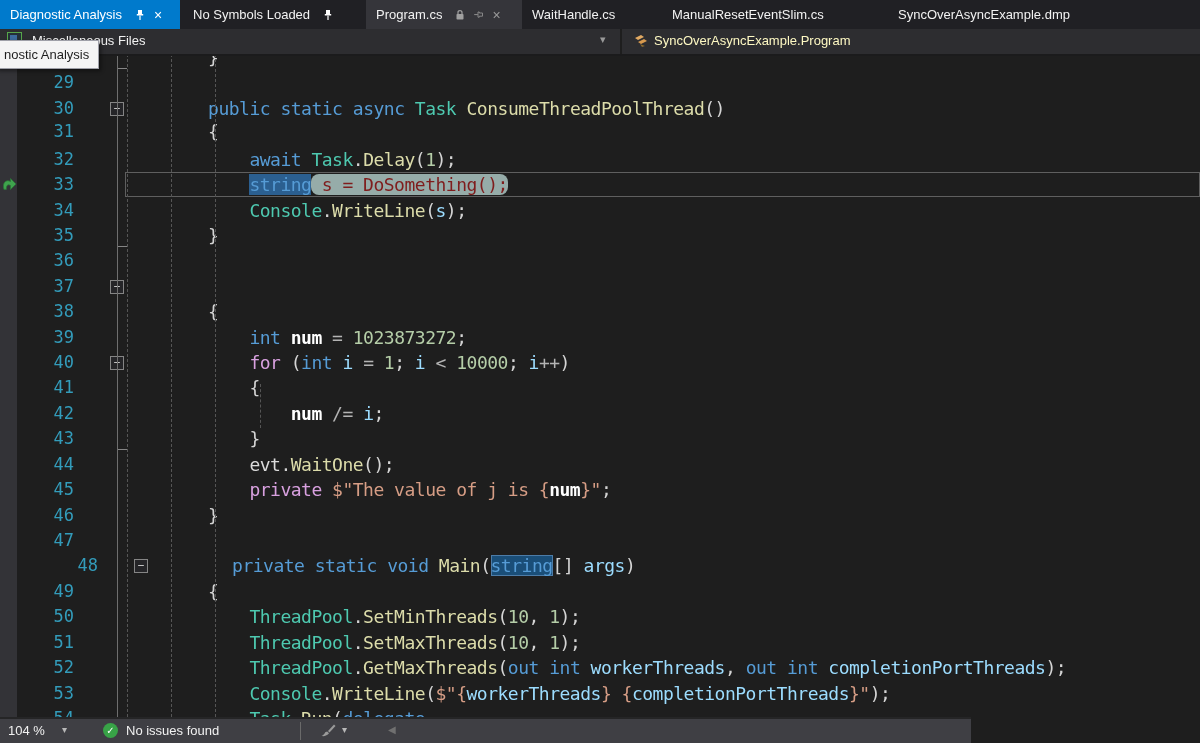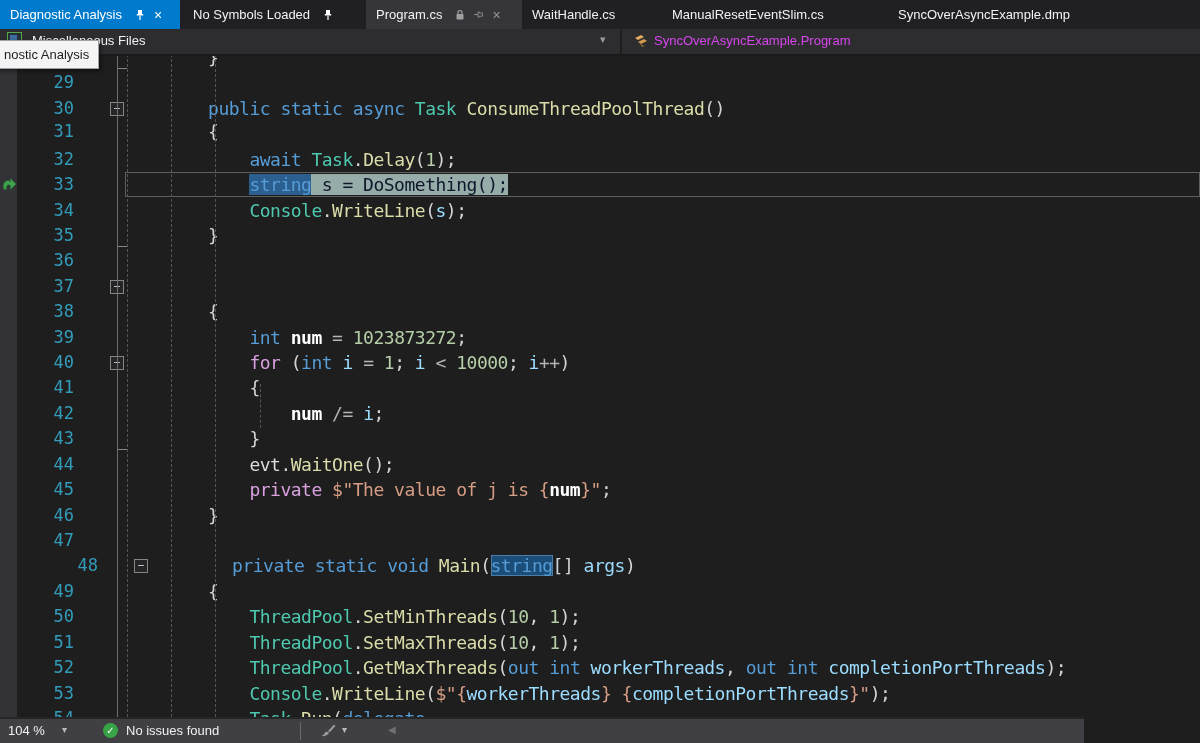--- a/index.html
+++ b/index.html
@@ -24,21 +24,21 @@
 
   
   #navbar{position:absolute;left:0;top:29px;width:1200px;height:25px;background:#2D2D30;z-index:6;
           border-bottom:2px solid #1B1B1C;box-sizing:content-box;}
   #proj-combo{position:absolute;left:0;top:0;width:620px;height:25px;display:flex;align-items:center;color:#F1F1F1;font-size:13px;}
   #proj-icon{position:absolute;left:7px;top:3px;width:13px;height:13px;border:1px solid #57A64A;background:#253036;}
   #proj-icon:after{content:"";position:absolute;left:2px;top:2px;width:7px;height:7px;background:#3D6C9E;}
   #proj-label{position:absolute;left:32px;top:4px;}
   #proj-arrow{position:absolute;left:600px;top:4px;color:#9a9a9a;font-size:11px;}
   #nav-divider{position:absolute;left:620px;top:0;width:2px;height:25px;background:#1E1E1E;}
-  #member-combo{position:absolute;left:622px;top:0;width:578px;height:25px;color:#d946ef;font-size:13px;}
+  #member-combo{position:absolute;left:622px;top:0;width:578px;height:25px;color:#fef9c3;font-size:13px;}
   #member-icon{position:absolute;left:10px;top:4px;}
   #member-label{position:absolute;left:32px;top:4px;}
 
   
   #tooltip{position:absolute;left:-4px;top:40px;height:27px;background:#F4F4F4;border:1px solid #9FA0A8;
            color:#1E1E1E;font-size:13px;display:flex;align-items:center;padding:0 9px 0 7px;z-index:50;
            box-shadow:2px 2px 4px rgba(0,0,0,.45);}
 
   
   #editor{position:absolute;left:0;top:0;width:1200px;height:717px;z-index:1;}
@@ -54,25 +54,25 @@
         color:#CFCFCF;font-size:11px;line-height:11px;text-align:center;font-family:"DejaVu Sans Mono",monospace;}
   .tick{position:absolute;left:117px;top:23px;width:10px;height:1px;background:#858585;}
   .glyph{position:absolute;left:1px;top:4px;}
   
   .kw{color:#569CD6;} .ctrl{color:#D8A0DF;} .type{color:#4EC9B0;} .meth{color:#DCDCAA;}
   .num{color:#B5CEA8;} .str{color:#D69D85;} .id{color:#9CDCFE;} .fld{color:#DCDCDC;}
   .pun{color:#D4D4D4;} .op{color:#B4B4B4;} .ws{color:#D4D4D4;}
   .var{color:#FFFFFF;font-weight:bold;}
   .sel{background:#2B5F90;}
   .ref{background:#1A4E78;box-shadow:inset 0 0 0 1px #4C7CA8;}
-  .hl{background:#96ACA9;color:#0f172a;}
+  .hl{background:#96ACA9;color:#7f1d1d;border-radius:8px;}
   #line33-box{position:absolute;left:125px;top:172px;width:1075px;height:25px;border:1px solid #5F5F5F;box-sizing:border-box;}
 
   
-  #statusbar{position:absolute;left:0;top:717px;width:1084px;height:26px;background:#3F3F44;z-index:6;
+  #statusbar{position:absolute;left:0;top:717px;width:971px;height:26px;background:#3F3F44;z-index:6;
              border-top:2px solid #252526;box-sizing:border-box;color:#F1F1F1;font-size:13px;padding-left:16px;}
   #zoom-ctl{position:absolute;left:8px;top:4px;}
   #zoom-arrow{position:absolute;left:62px;top:5px;color:#B8B8B8;font-size:10px;}
   #health-icon{position:absolute;left:103px;top:4px;width:15px;height:15px;border-radius:50%;background:#38A347;
                color:#fff;font-size:10px;line-height:15px;text-align:center;}
   #health-label{position:absolute;left:126px;top:4px;}
   #sb-sep{position:absolute;left:300px;top:3px;width:1px;height:18px;background:#6A6A6A;}
   #brush{position:absolute;left:318px;top:4px;}
   #brush-arrow{position:absolute;left:342px;top:5px;color:#B8B8B8;font-size:10px;}
   #hleft-arrow{position:absolute;left:388px;top:5px;color:#707070;font-size:10px;}

